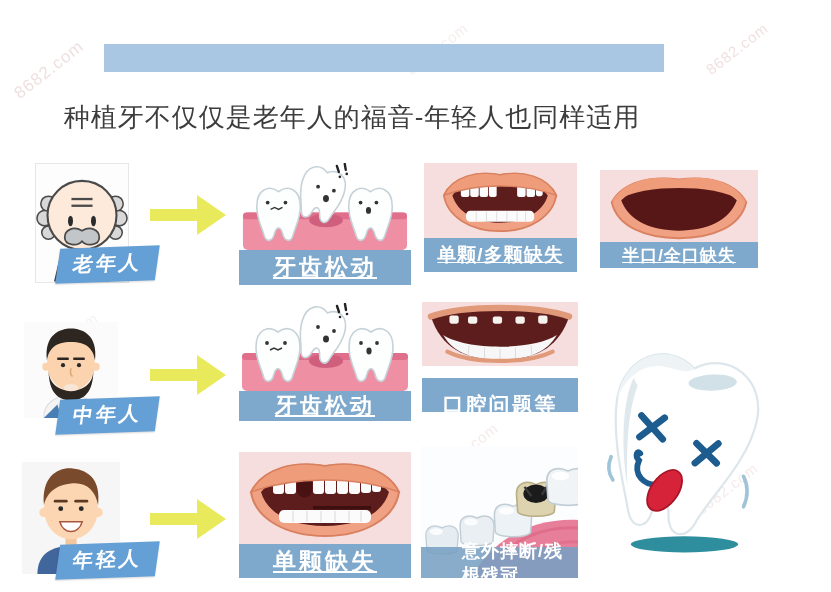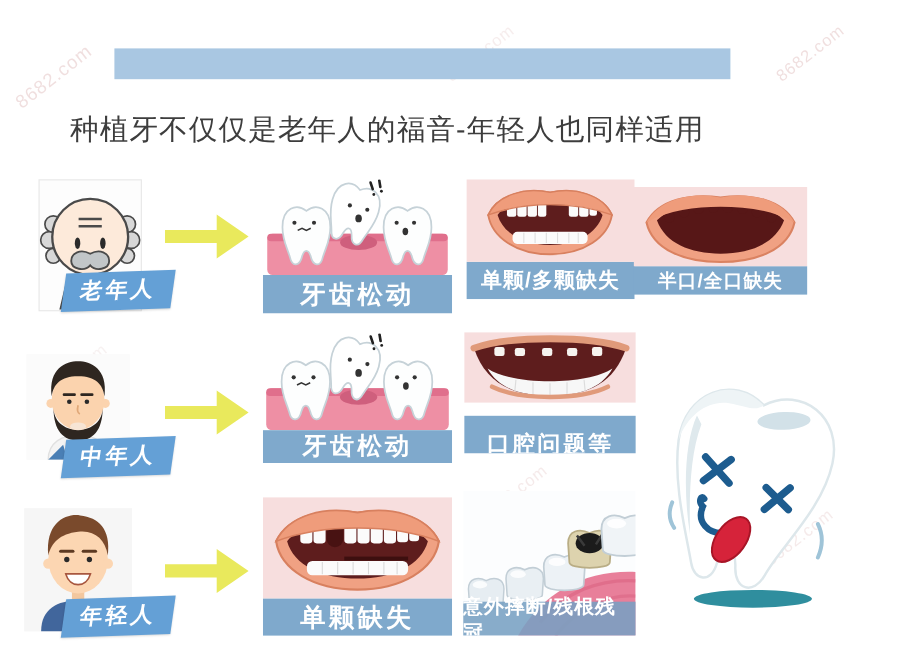--- a/index.html
+++ b/index.html
@@ -23,26 +23,26 @@
          box-shadow:0 1px 2px rgba(0,0,0,.15);white-space:nowrap;}
   
   .arrow{position:absolute;width:78px;height:46px;}
   
   .card{position:absolute;display:flex;flex-direction:column;overflow:hidden;}
   .card .img{flex:1;position:relative;overflow:hidden;}
   .card .img svg{width:100%;height:100%;display:block;}
   .pinkbg{background:#f7dede;}
   .whitebg{background:#ffffff;}
   .bar{background:#7fa9cc;color:#ffffff;font-weight:700;display:flex;align-items:center;
-       justify-content:center;letter-spacing:3px;flex:none;}
+       justify-content:center;letter-spacing:3px;flex:none;text-decoration:underline;}
   .bar2{background:#7fa9cc;color:#fff;font-weight:700;display:flex;flex-direction:column;
         align-items:center;justify-content:center;letter-spacing:2px;flex:none;line-height:1.3;}
   .bar-overlay{position:absolute;left:0;right:0;bottom:0;background:rgba(120,160,195,.88);
         color:#fff;font-weight:700;display:flex;align-items:center;justify-content:center;
-        letter-spacing:1px;}
+        letter-spacing:1px;padding-left:41px;}
   .mascot{position:absolute;}
   .mascot svg{width:100%;height:100%;display:block;}
 </style>
 </head>
 <body>
 
 <div class="canvas">
 
   <span class="wm" style="left:8px;top:60px;font-size:17px;">8682.com</span>
   <span class="wm" style="left:700px;top:40px;">8682.com</span>
@@ -136,21 +136,21 @@
             <line x1="84" y1="57" x2="84" y2="68"></line>
           <line x1="96" y1="57" x2="96" y2="68"></line>
             <line x1="106" y1="57" x2="106" y2="68"></line>
         </g>
         <path d="M10,38 C20,16 50,8 76,14 C102,8 132,16 142,38 C120,30 100,27 76,27 C52,27 32,30 10,38 Z" fill="#ef9c7b" stroke="#d8805f" stroke-width="1.5"></path>
       </svg>
     </div>
     <div class="bar" style="height:34px;font-size:19px;letter-spacing:1px;">单颗/多颗缺失</div>
   </div>
 
-  <div class="card" style="left:576px;top:170px;width:158px;height:98px;">
+  <div class="card" style="left:600px;top:170px;width:158px;height:98px;">
     <div class="img pinkbg">
       <svg viewBox="0 0 158 76">
         <path d="M8,34 C20,12 50,6 79,10 C108,6 138,12 150,34 C144,60 114,72 79,72 C44,72 14,60 8,34 Z" fill="#f0a183" stroke="#da8261" stroke-width="2"></path>
         <path d="M18,32 C30,20 50,16 79,18 C108,16 128,20 140,32 C132,54 108,64 79,64 C50,64 26,54 18,32 Z" fill="#571717"></path>
         <g fill="#571717">
           <circle cx="30" cy="29" r="5"></circle>
             <circle cx="44" cy="24" r="5"></circle>
             <circle cx="58" cy="21" r="5"></circle>
           <circle cx="72" cy="20" r="5"></circle>
             <circle cx="86" cy="20" r="5"></circle>

